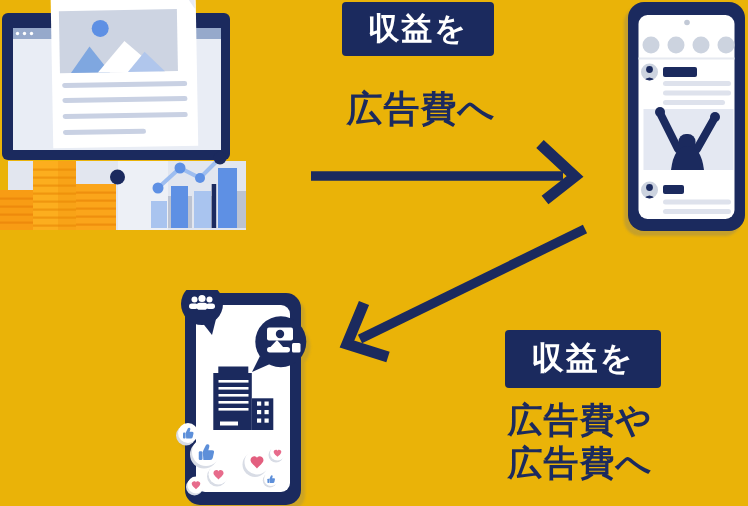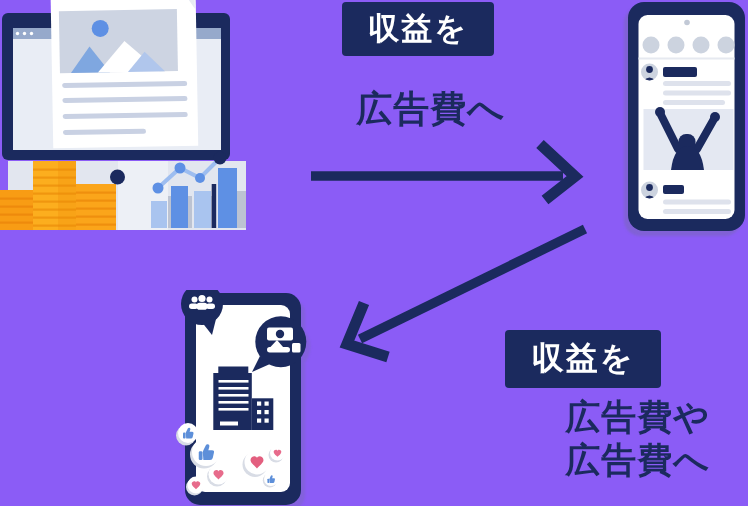--- a/index.html
+++ b/index.html
@@ -1,31 +1,31 @@
 <!DOCTYPE html>
 <html style="--navy: #1b2a5e; --gold: #fcae1e; --gold-dark: #f0960f; --orange: #f89c14; --orange-dark: #ee8a0c; --gold-mid: #fba51a; --gold-mid-dark: #ef8f0e; --blue-med: #5e90e4; --blue-light: #a9c4ef; --line-blue: #9dbdf0; --pink: #e76b8b; --thumb-blue: #5d8fd9; --gray-bg: #e2e6ef; --gray-bar: #bcc3d2; --gray-ui: #ccd3df; --gray-line: #dee2ec; --paper-line: #c9d1e3; --placeholder: #cdd4e2; --header-blue: #96a9cb; --browser-body: #e9edf5; --screen-img: #e4e8f2; --shadow: #d8dce5; --white: #ffffff;"><head>
 <meta charset="utf-8">
 <style>
   html,body{margin:0;padding:0;background:#fff;}
   .canvas{
-    position:relative;width:748px;height:506px;overflow:hidden;background:#8b5cf6;
+    position:relative;width:748px;height:506px;overflow:hidden;background:#eab308;
     font-family:"Liberation Sans",sans-serif;
   }
   .canvas svg{position:absolute;display:block;}
   .badge{
     position:absolute;display:flex;align-items:center;justify-content:center;
     background:var(--navy);color:#fff;font-weight:700;border-radius:4px;letter-spacing:2px;
   }
   .badge-1{left:342px;top:2px;width:152px;height:54px;font-size:31px;}
   .badge-2{left:505px;top:330px;width:156px;height:58px;font-size:32px;}
   .caption{
-    position:absolute;color:var(--navy);font-weight:700;text-align:right;letter-spacing:1px;
+    position:absolute;color:var(--navy);font-weight:700;text-align:center;letter-spacing:1px;
   }
   .caption-1{left:337px;top:85px;width:168px;font-size:36px;}
-  .caption-2{left:450px;top:399px;width:260px;font-size:35px;line-height:1.22;font-family:Liberation Mono, monospace;}
+  .caption-2{left:450px;top:399px;width:260px;font-size:35px;line-height:1.22;}
   .phone-shadow-r{filter:drop-shadow(-4px 5px 1px rgba(104,112,134,0.28));}
   .phone-shadow-l{filter:drop-shadow(4px 5px 1px rgba(104,112,134,0.22));}
 </style>
 </head>
 <body>
 
 <div class="canvas">
 
   <svg style="left:0;top:0" width="250" height="236" viewBox="0 0 250 236">
 

